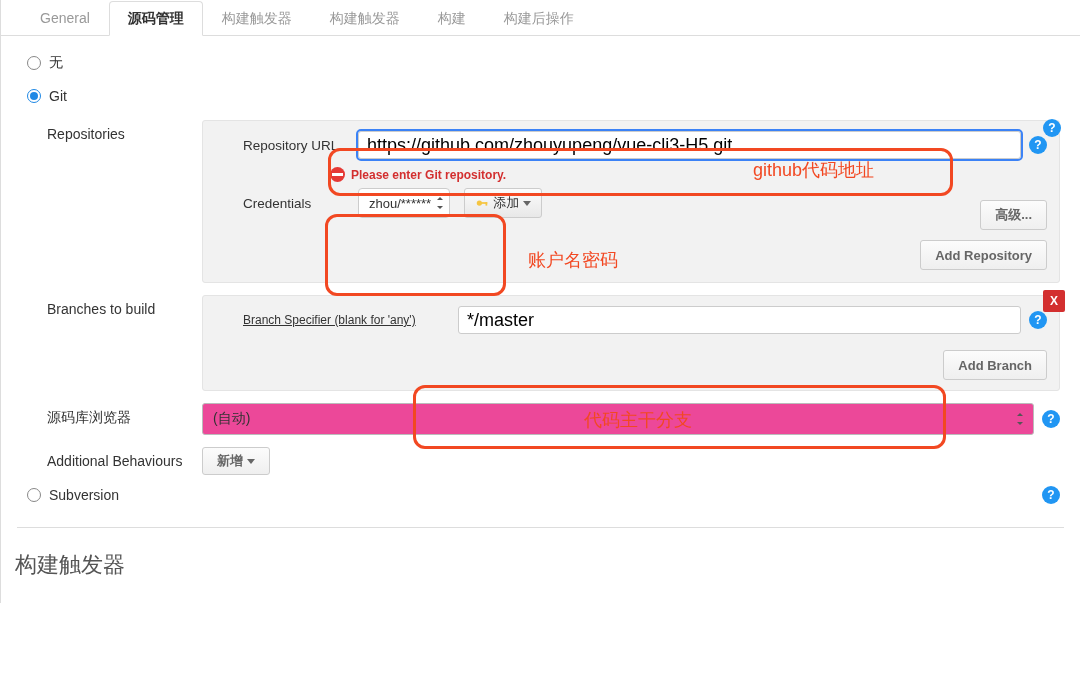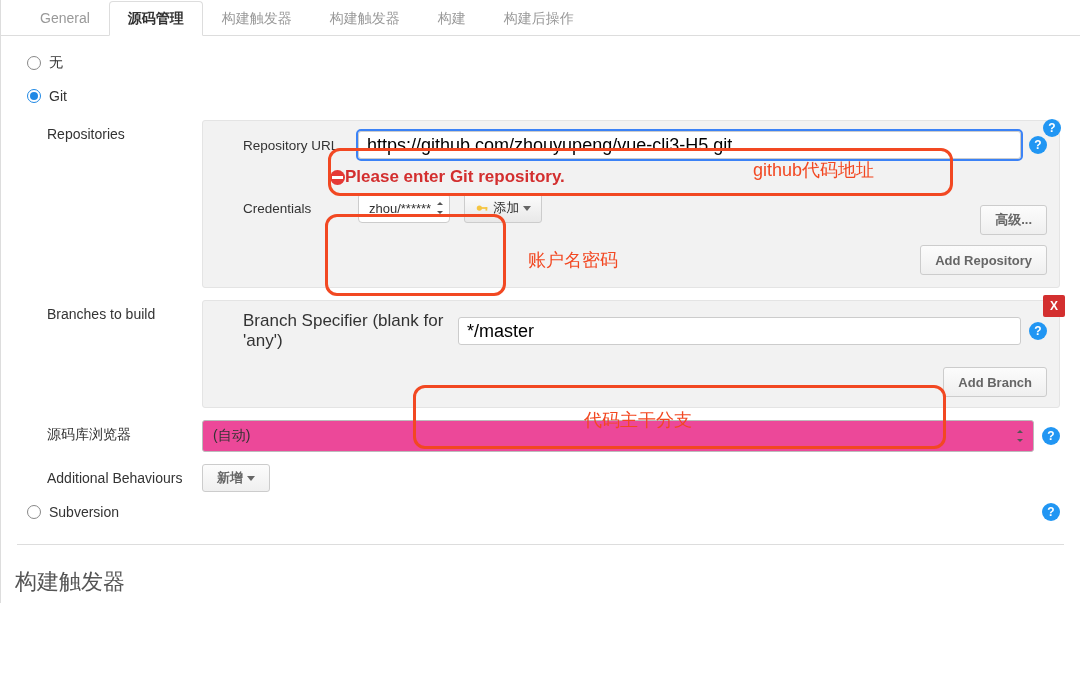--- a/index.html
+++ b/index.html
@@ -99,41 +99,43 @@
     margin-left: 28px;
   }
   .sub-label {
     width: 115px;
     color: #333;
     font-size: 13.5px;
   }
   .branch-sub-label {
     width: 215px;
     color: #333;
-    font-size: 17px;
+    font-size: 12px;
+    text-decoration: underline;
   }
   input.text-input {
     flex: 1;
     height: 28px;
     border: 1px solid #ccc;
     border-radius: 3px;
     padding: 0 8px;
     font-size: 18px;
     background: #fff;
   }
   input.text-input.focused {
     outline: 2px solid #3b82f6;
     outline-offset: 0;
   }
   .error-row {
     display: flex;
     align-items: center;
+    gap: 6px;
     color: #d32f2f;
     font-weight: 600;
-    font-size: 17px;
+    font-size: 12px;
     margin-left: 115px;
     margin-top: 2px;
     margin-bottom: 6px;
   }
   .stop-icon {
     width: 15px; height: 15px;
     background: #e53935;
     border-radius: 50%;
     position: relative;
   }

